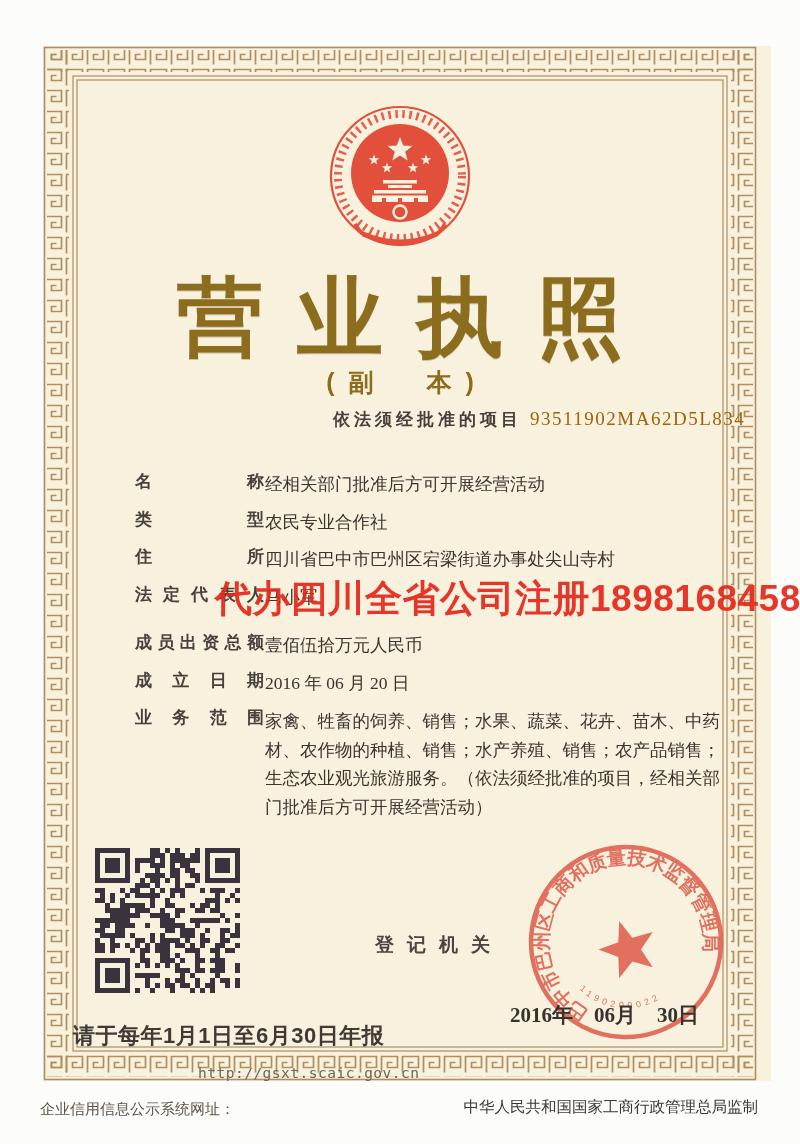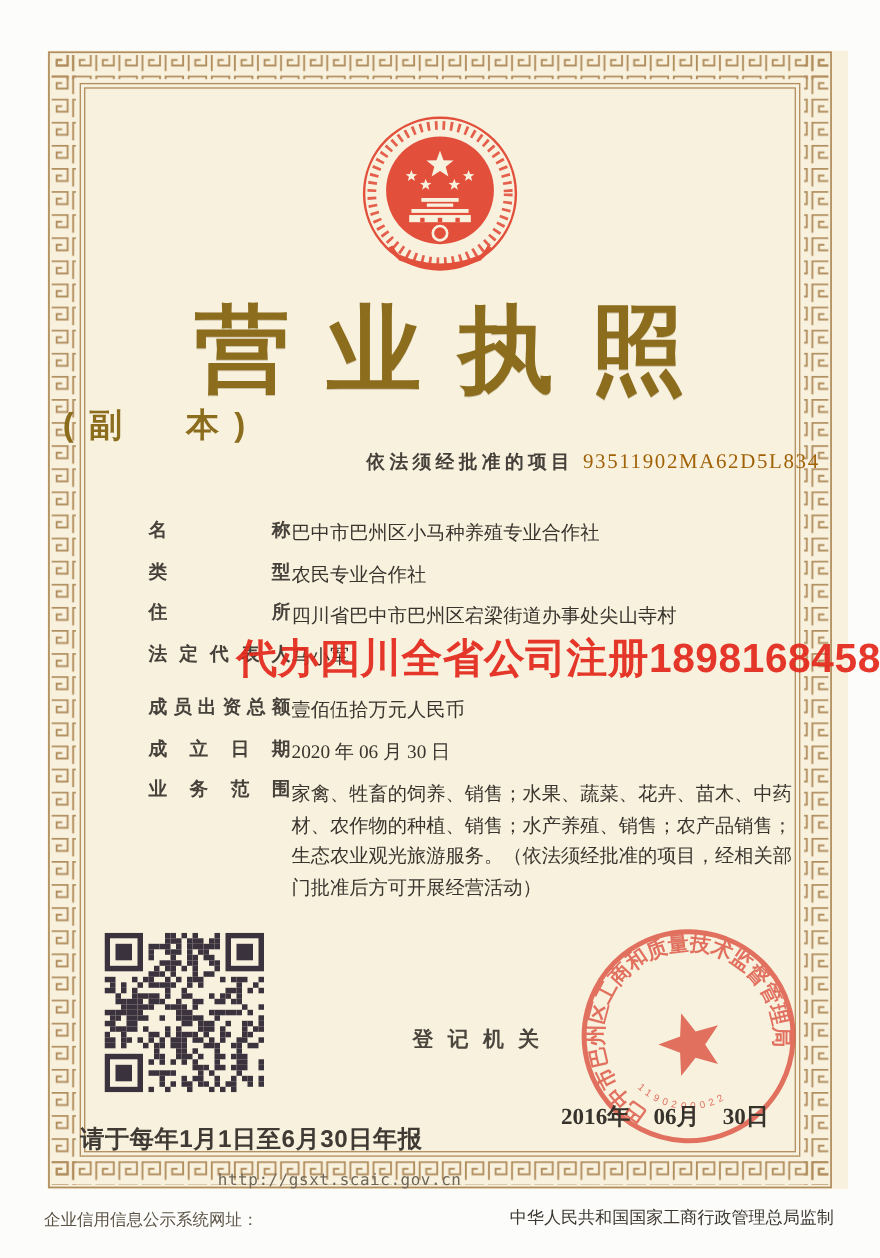--- a/index.html
+++ b/index.html
@@ -13,22 +13,22 @@
   .cert{position:absolute;left:43px;top:46px;width:728px;height:1035px;
     background:var(--paper);}
   .border-svg{position:absolute;left:0;top:0;z-index:1;}
   .content{position:absolute;left:0;top:0;width:714px;height:1035px;z-index:2;}
 
   .emblem{position:absolute;left:282px;top:54px;width:150px;height:150px;color:var(--emblem);}
 
   .title{position:absolute;left:0;top:214px;width:714px;text-align:center;
     font-size:86px;font-weight:700;letter-spacing:34px;padding-left:34px;
     color:var(--gold);text-shadow:0 1px 0 rgba(90,66,10,.25);}
-  .subtitle{position:absolute;left:0;top:320px;width:714px;
-    font-size:30px;font-weight:600;letter-spacing:14px;padding-left:14px;color:var(--gold);}
+  .subtitle{position:absolute;left:0;top:320px;width:714px;text-align:center;
+    font-size:25px;font-weight:600;letter-spacing:14px;padding-left:14px;color:var(--gold);}
 
   .credit-row{position:absolute;left:290px;top:362px;white-space:nowrap;
     display:flex;align-items:baseline;}
   .credit-label{font-size:17px;font-weight:700;letter-spacing:4px;color:#45413a;}
   .credit-code{font-size:19px;font-family:"Liberation Serif",serif;
     letter-spacing:1.5px;color:#a16207;margin-left:8px;}
 
   .field{position:absolute;left:92px;display:flex;align-items:flex-start;justify-content:center;}
   .f-label{width:130px;flex:0 0 130px;font-size:17px;font-weight:700;color:#46423b;
     text-align:justify;text-align-last:justify;letter-spacing:1px;}
@@ -109,41 +109,41 @@
       <div class="title">营业执照</div>
       <div class="subtitle">(副　本)</div>
 
       <div class="credit-row">
         <span class="credit-label">依法须经批准的项目</span>
         <span class="credit-code">93511902MA62D5L834</span>
       </div>
 
       <div class="field r0">
         <span class="f-label">名称</span>
-        <span class="f-value">巴中市巴州区小马种养殖专业合作社</span>
+        <span class="f-value">经相关部门批准后方可开展经营活动</span>
       </div>
       <div class="field r1">
         <span class="f-label">类型</span>
         <span class="f-value">农民专业合作社</span>
       </div>
       <div class="field r2">
         <span class="f-label">住所</span>
         <span class="f-value">四川省巴中市巴州区宕梁街道办事处尖山寺村</span>
       </div>
       <div class="field r3">
         <span class="f-label">法定代表人</span>
         <span class="f-value">马小军</span>
       </div>
       <div class="field r4">
         <span class="f-label">成员出资总额</span>
         <span class="f-value">壹佰伍拾万元人民币</span>
       </div>
       <div class="field r5">
         <span class="f-label">成立日期</span>
-        <span class="f-value">2020 年 06 月 30 日</span>
+        <span class="f-value">2016 年 06 月 20 日</span>
       </div>
       <div class="field r6">
         <span class="f-label">业务范围</span>
         <span class="f-value">家禽、牲畜的饲养、销售；水果、蔬菜、花卉、苗木、中药材、农作物的种植、销售；水产养殖、销售；农产品销售；生态农业观光旅游服务。（依法须经批准的项目，经相关部门批准后方可开展经营活动）</span>
       </div>
 
       <div class="watermark">代办四川全省公司注册18981684588</div>
 
       <svg class="qr" id="qr-svg" viewBox="0 0 145 145">
           <rect x="55" y="0" width="5" height="5" fill="#3a333e"></rect>

